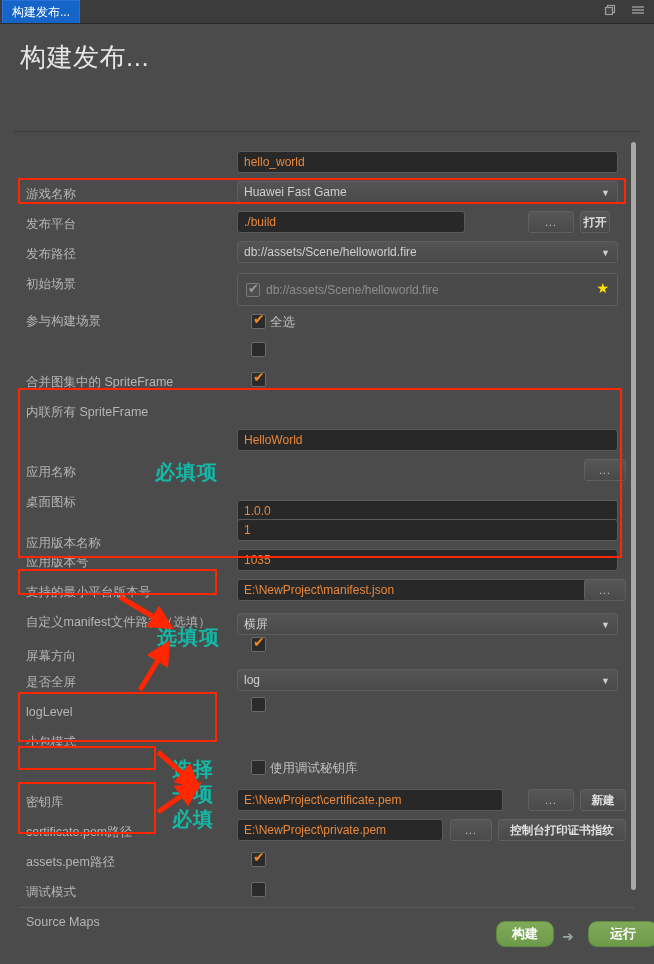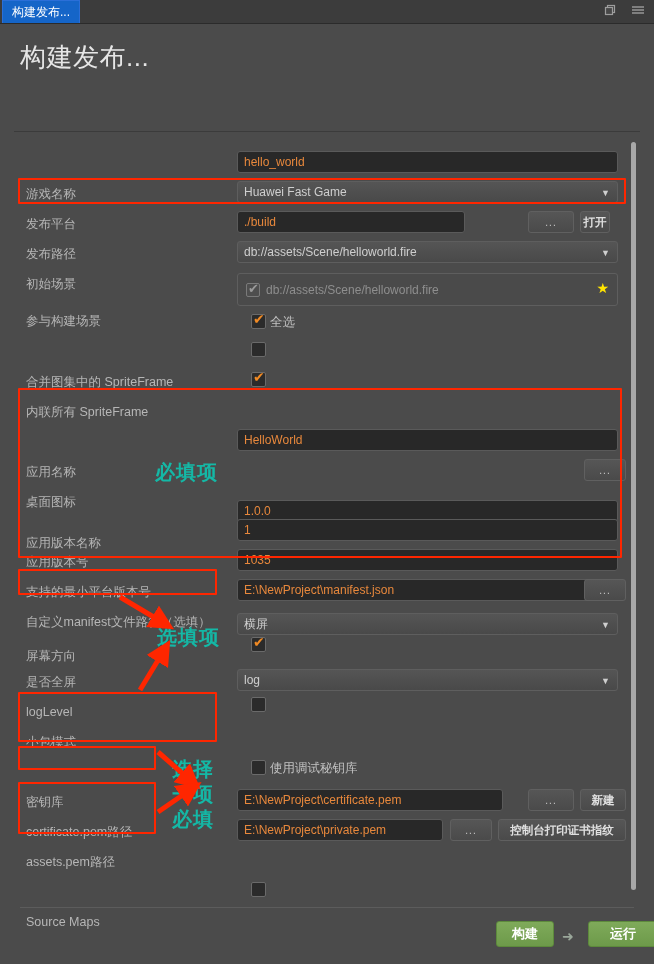--- a/index.html
+++ b/index.html
@@ -121,21 +121,21 @@
     position:absolute; color:#14b8a6; font-size: 20px; font-weight:bold;
     line-height: 21px; letter-spacing: 1px; white-space:nowrap;
   }
   .rtext.stack { line-height: 25px; }
 
   
   .footsep { position:absolute; left: 20px; top: 907px; width: 614px; height:1px; background:#5c5c5c; }
   .gbtn {
     position:absolute; top: 921px; height: 26px;
     background: linear-gradient(#7faa5a, #6d9a4a);
-    border: 1px solid #5d8a3c; border-radius: 3px;
+    border: 1px solid #5d8a3c; border-radius: 9px;
     color:#ffffff; font-size: 13px; font-weight:bold;
     display:flex; align-items:center; justify-content:center;
   }
   .arrowi { position:absolute; top: 928px; font-size: 14px; color:#9aa79a; }
 </style>
 </head>
 <body>
 
 <div id="root">
 
@@ -295,20 +295,24 @@
       <div class="btn" style="left:566px;width:46px">新建</div>
     </div>
 
     <div class="row" style="top:683px">
       <div class="lbl">assets.pem路径</div>
       <div class="fld" style="left:223px;width:206px">E:\NewProject\private.pem</div>
       <div class="btn dots" style="left:436px;width:42px">...</div>
       <div class="btn" style="left:484px;width:128px">控制台打印证书指纹</div>
     </div>
 
+    <div class="row" style="top:713px">
+      <div class="lbl">调试模式</div>
+      <div class="cb on" style="left:237px;top:7px"></div>
+    </div>
 
     <div class="row" style="top:743px">
       <div class="lbl">Source Maps</div>
       <div class="cb" style="left:237px;top:7px"></div>
     </div>
   </div>
 
   <div class="annot" style="left:0;top:0;width:654px;height:964px">
 
     <div class="rbox" style="left:18px;top:178px;width:608px;height:26px"></div>

